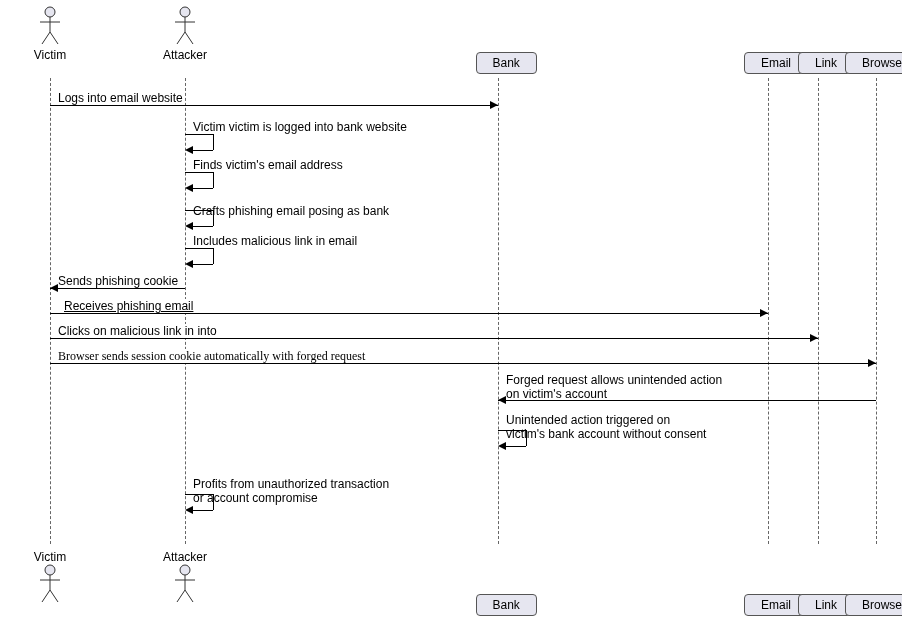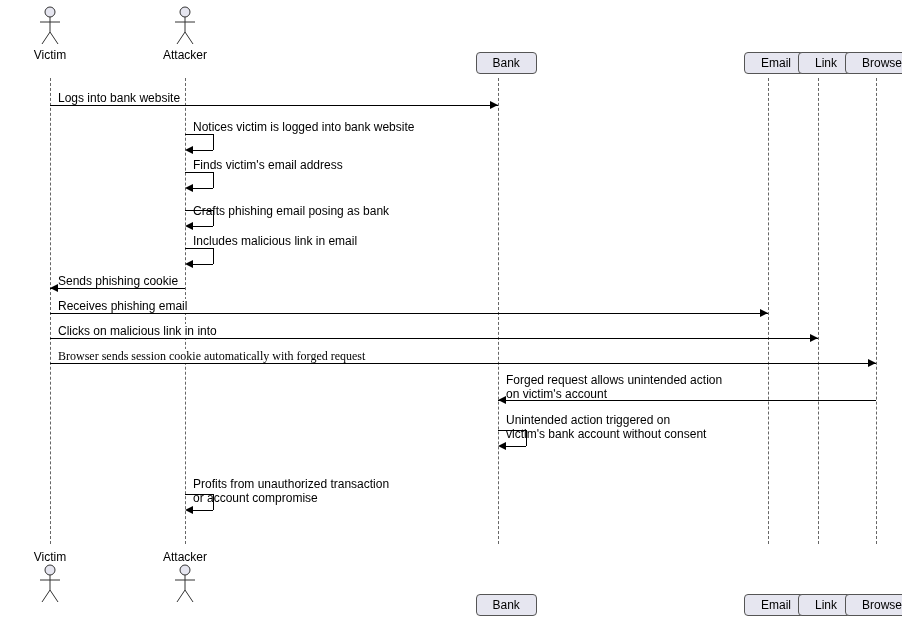--- a/index.html
+++ b/index.html
@@ -126,24 +126,24 @@
     <div class="part-box" style="top: 594px; left: 475.5px;">Bank</div>
     <div class="lifeline" style="left: 768px; top: 78px; height: 466px;"></div>
     <div class="part-box" style="top: 52px; left: 744px;">Email</div>
     <div class="part-box" style="top: 594px; left: 744px;">Email</div>
     <div class="lifeline" style="left: 818px; top: 78px; height: 466px;"></div>
     <div class="part-box" style="top: 52px; left: 798px;">Link</div>
     <div class="part-box" style="top: 594px; left: 798px;">Link</div>
     <div class="lifeline" style="left: 876px; top: 78px; height: 466px;"></div>
     <div class="part-box" style="top: 52px; left: 845px;">Browser</div>
     <div class="part-box" style="top: 594px; left: 845px;">Browser</div>
-    <div class="msg-label" style="left: 58px; top: 91px;">Logs into bank website</div>
+    <div class="msg-label" style="left: 58px; top: 91px;">Logs into email website</div>
     <div class="arrow-line" style="left: 50px; top: 105px; width: 448px;"></div>
     <div class="arrow-head-right" style="left: 490px; top: 101px;"></div>
-    <div class="msg-label" style="left: 193px; top: 120px;">Notices victim is logged into bank website</div>
+    <div class="msg-label" style="left: 193px; top: 120px;">Victim victim is logged into bank website</div>
     <div class="self-hook" style="left: 185px; top: 134px; width: 30px; height: 18px;">
       <div class="seg-top" style="left:0;top:0;width:28px"></div>
       <div class="seg-right" style="left:28px;top:0;height:16px"></div>
       <div class="seg-bot" style="left:8px;top:16px;width:20px"></div>
     </div>
     <div class="arrow-head-left" style="left: 185px; top: 146px;"></div>
     <div class="msg-label" style="left: 193px; top: 158px;">Finds victim's email address</div>
     <div class="self-hook" style="left: 185px; top: 172px; width: 30px; height: 18px;">
       <div class="seg-top" style="left:0;top:0;width:28px"></div>
       <div class="seg-right" style="left:28px;top:0;height:16px"></div>
@@ -160,21 +160,21 @@
     <div class="msg-label" style="left: 193px; top: 234px;">Includes malicious link in email</div>
     <div class="self-hook" style="left: 185px; top: 248px; width: 30px; height: 18px;">
       <div class="seg-top" style="left:0;top:0;width:28px"></div>
       <div class="seg-right" style="left:28px;top:0;height:16px"></div>
       <div class="seg-bot" style="left:8px;top:16px;width:20px"></div>
     </div>
     <div class="arrow-head-left" style="left: 185px; top: 260px;"></div>
     <div class="msg-label" style="left: 58px; top: 274px;">Sends phishing cookie</div>
     <div class="arrow-line" style="left: 50px; top: 288px; width: 135px;"></div>
     <div class="arrow-head-left" style="left: 50px; top: 284px;"></div>
-    <div class="msg-label" style="left: 58px; top: 299px;">Receives phishing email</div>
+    <div class="msg-label" style="left: 64px; top: 299px; text-decoration: underline;">Receives phishing email</div>
     <div class="arrow-line" style="left: 50px; top: 313px; width: 718px;"></div>
     <div class="arrow-head-right" style="left: 760px; top: 309px;"></div>
     <div class="msg-label" style="left: 58px; top: 324px;">Clicks on malicious link in into</div>
     <div class="arrow-line" style="left: 50px; top: 338px; width: 768px;"></div>
     <div class="arrow-head-right" style="left: 810px; top: 334px;"></div>
     <div class="msg-label" style="left: 58px; top: 349px; font-family: Liberation Serif, serif;">Browser sends session cookie automatically with forged request</div>
     <div class="arrow-line" style="left: 50px; top: 363px; width: 826px;"></div>
     <div class="arrow-head-right" style="left: 868px; top: 359px;"></div>
     <div class="msg-label multi" style="left: 506px; top: 374px;">Forged request allows unintended action<br>on victim's account</div>
     <div class="arrow-line" style="left: 498px; top: 400px; width: 378px;"></div>

